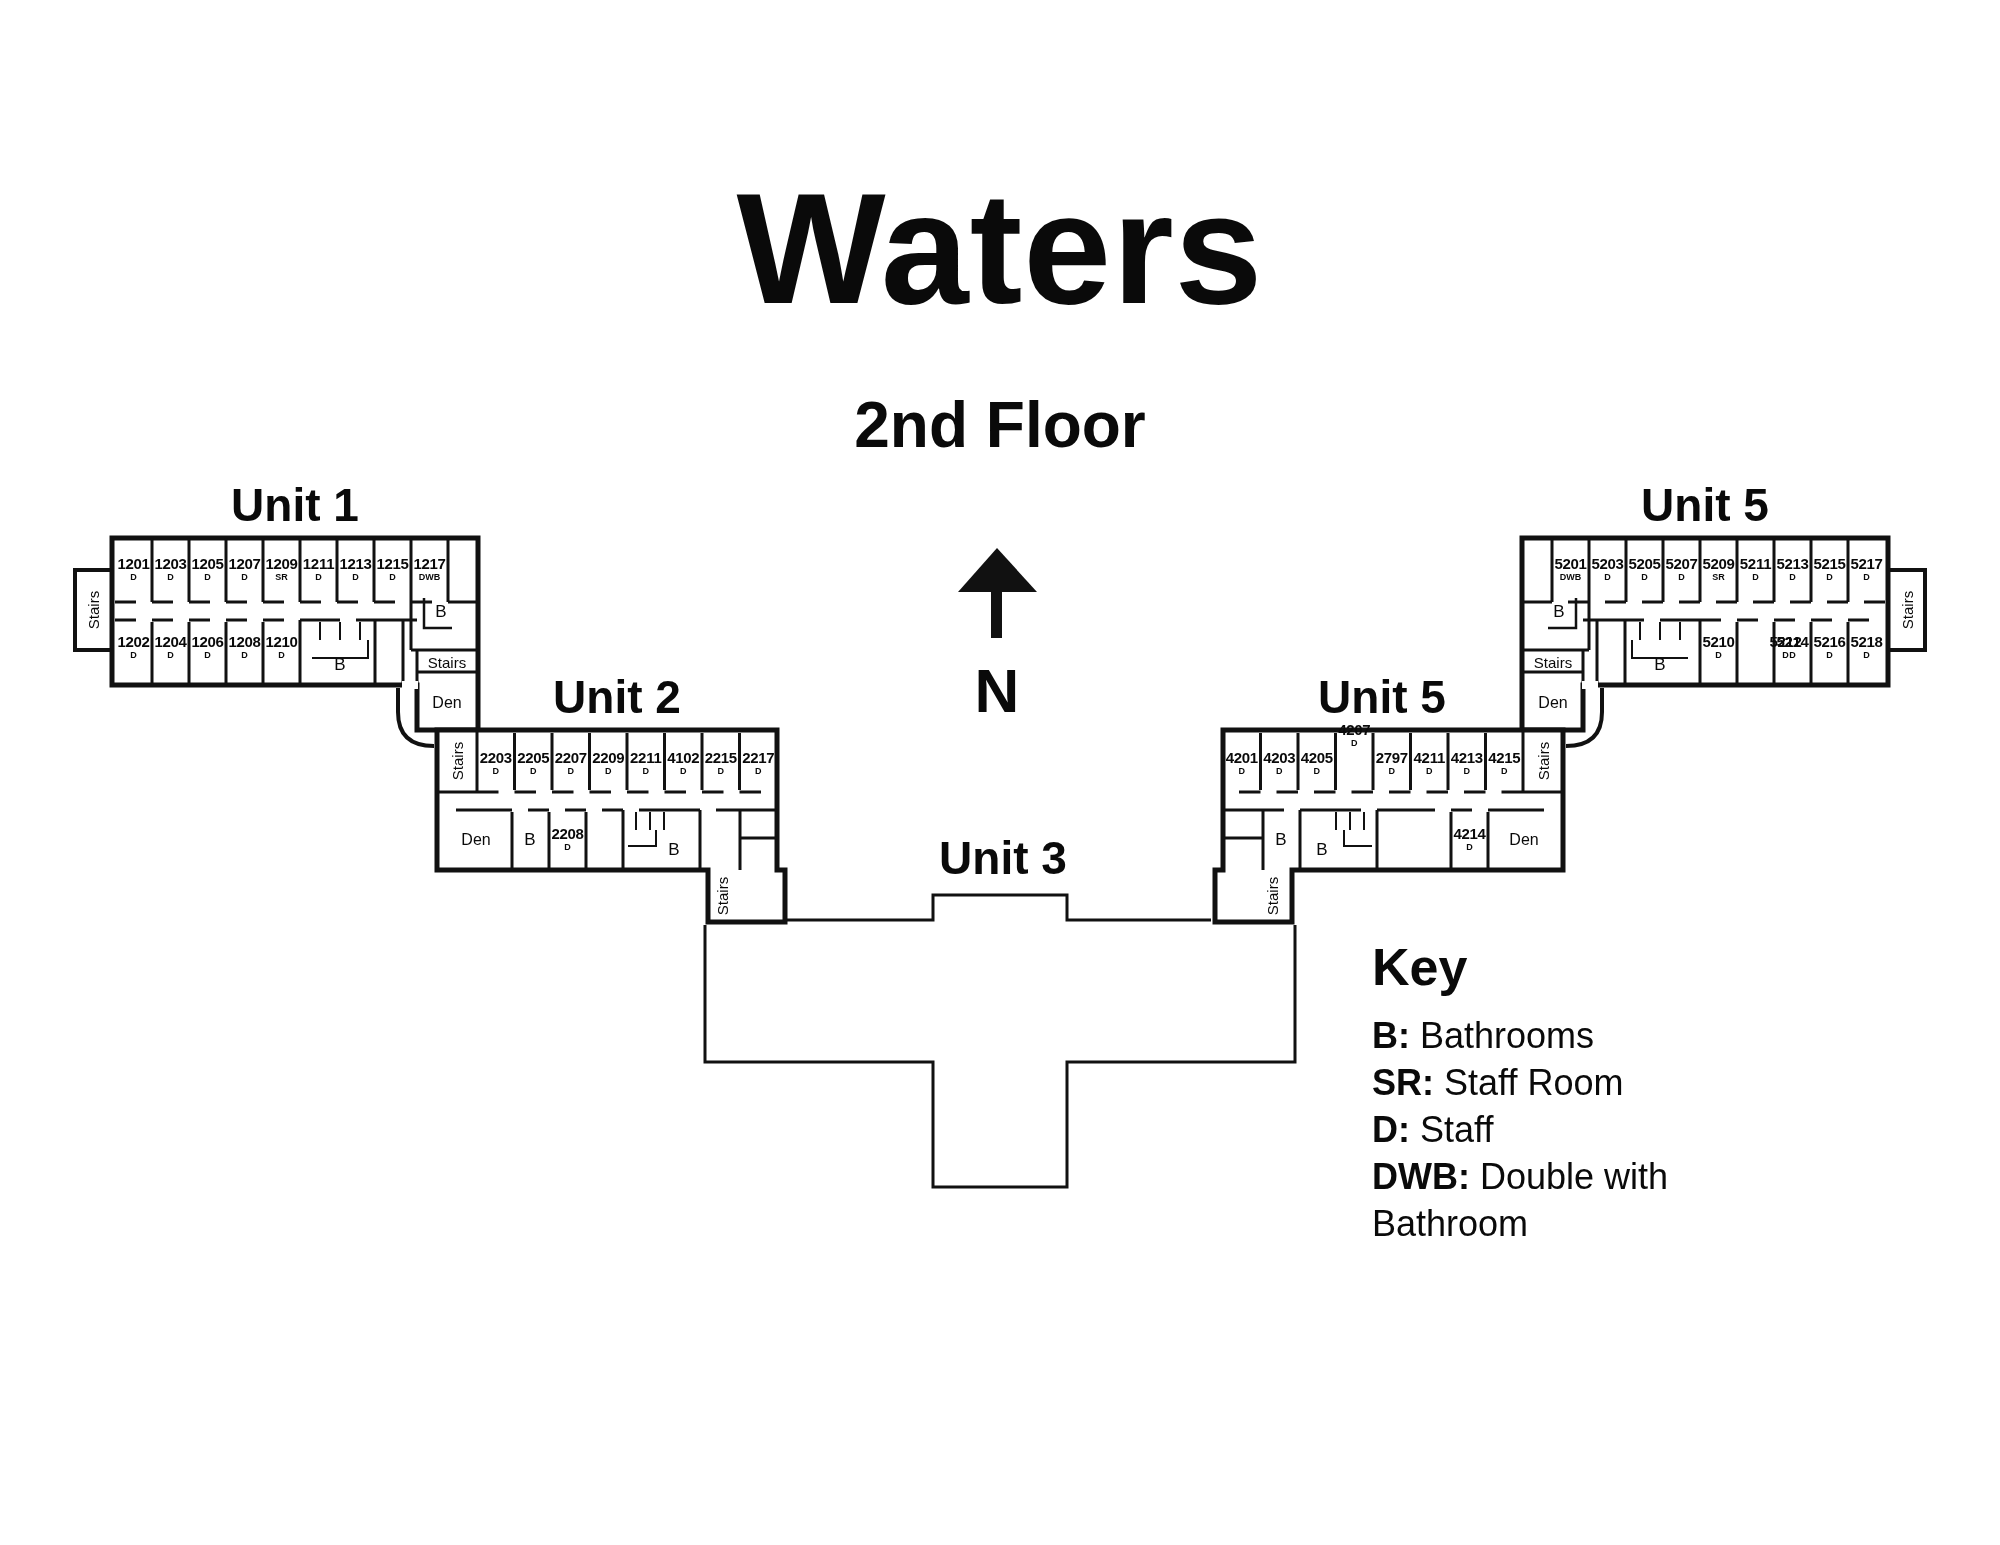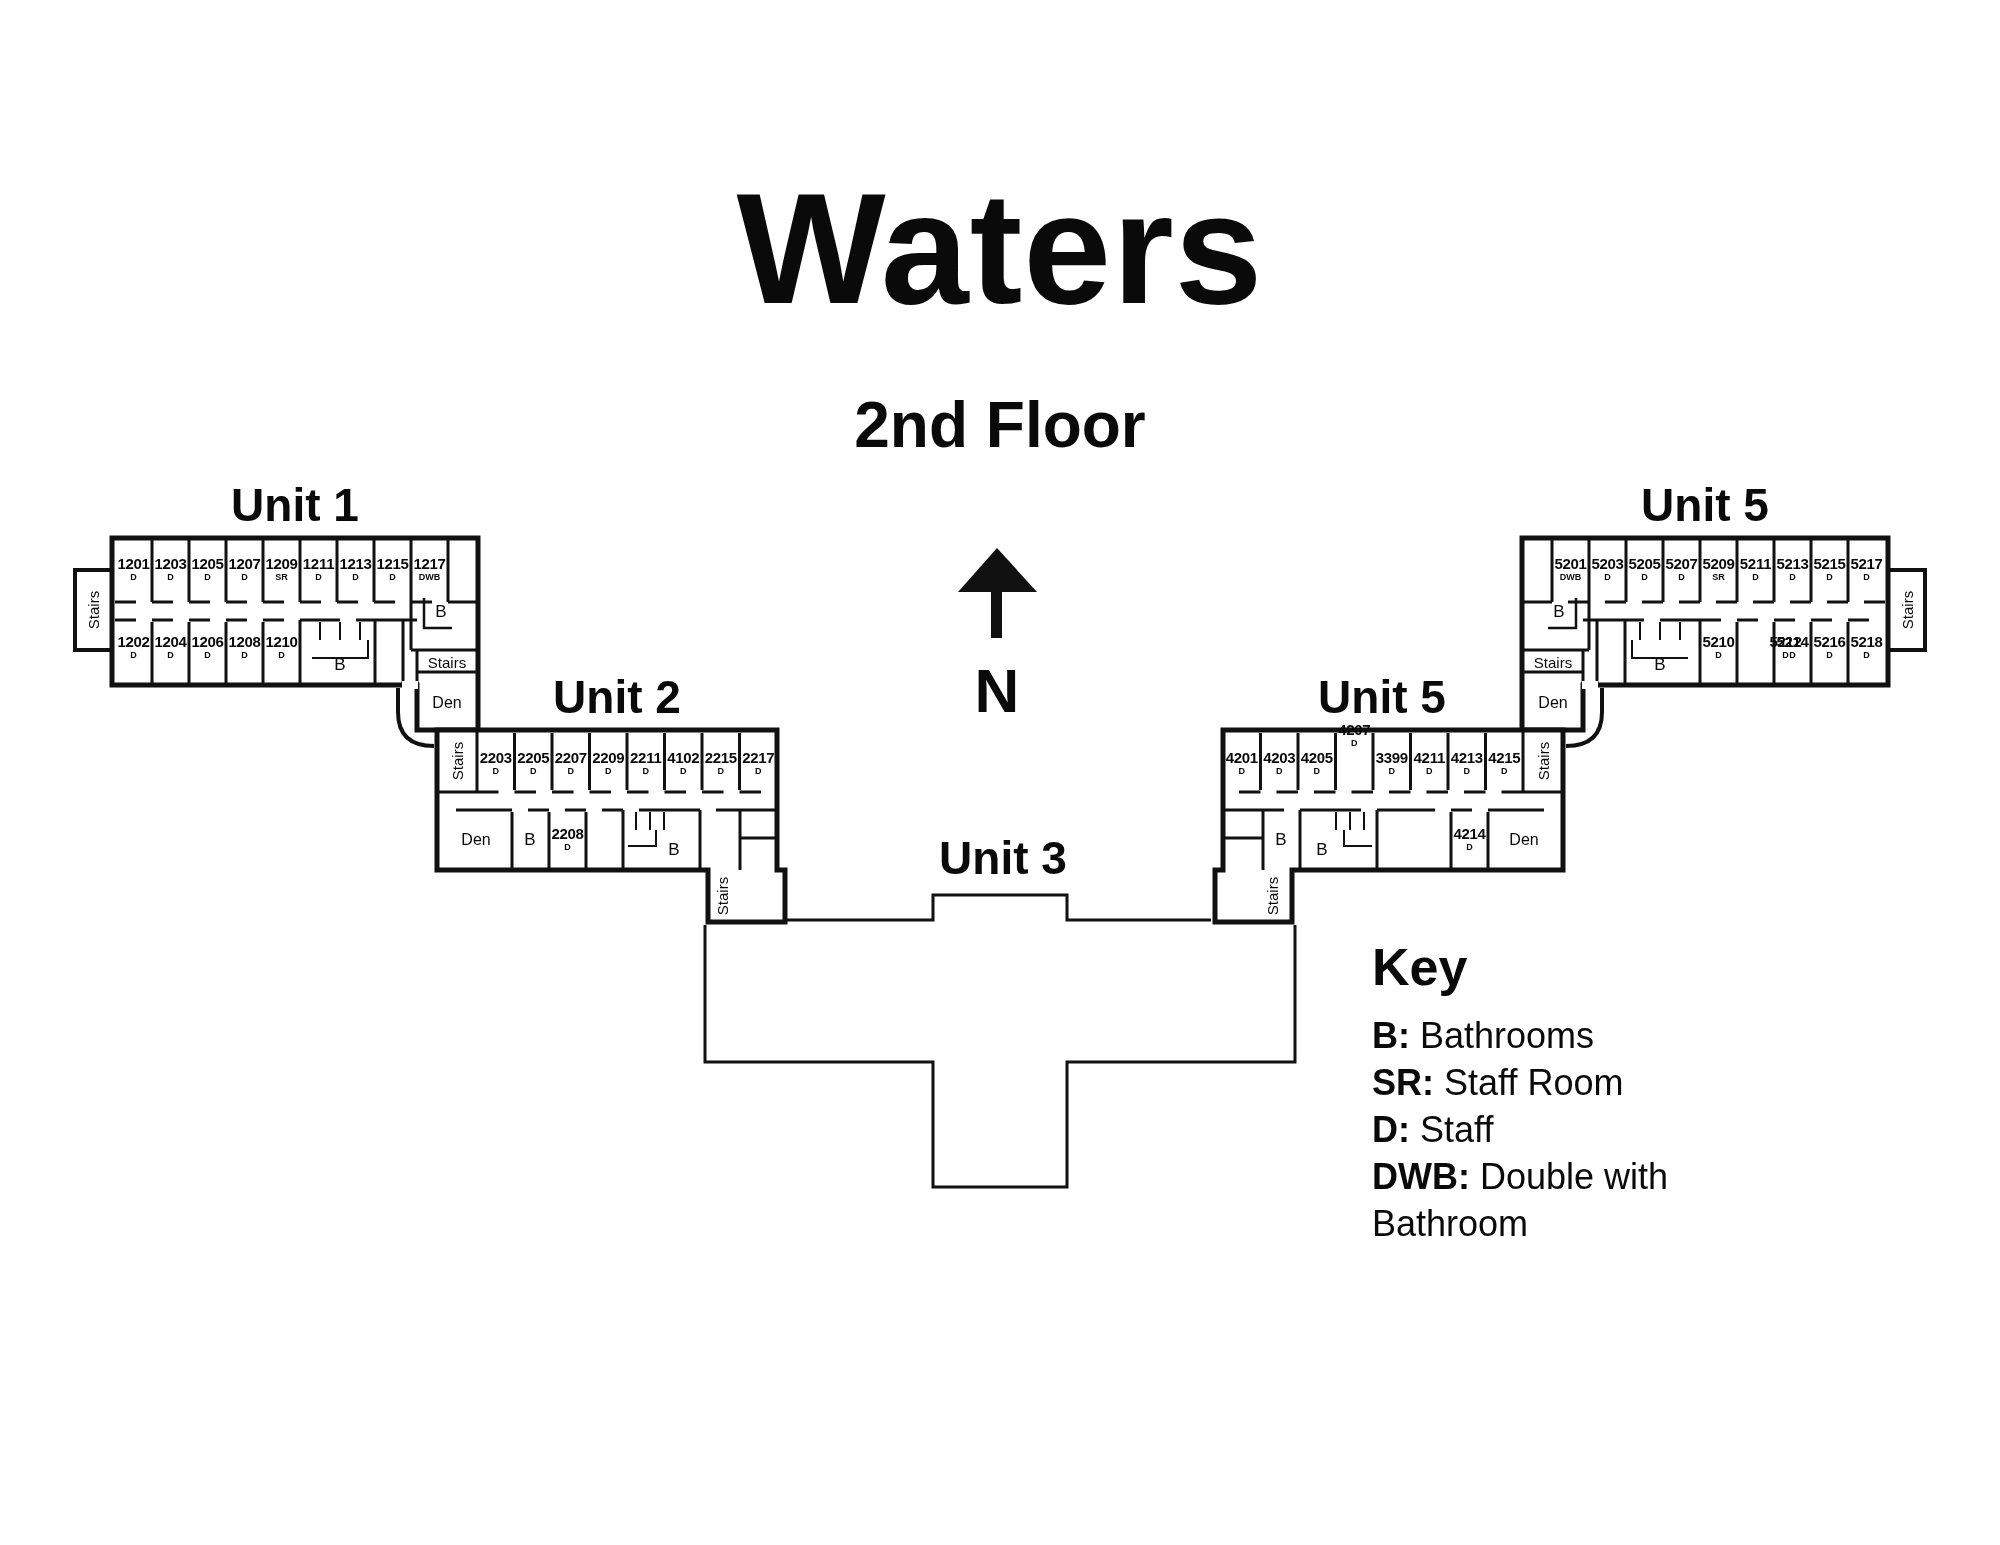--- a/index.html
+++ b/index.html
@@ -256,21 +256,21 @@
   </div>
 <div class="room" style="left: 1298px; top: 750px; width: 37.5px;">
     <span class="num">4205</span>
     <span class="typ">D</span>
   </div>
 <div class="room" style="left: 1335.5px; top: 722px; width: 37.5px;">
     <span class="num">4207</span>
     <span class="typ">D</span>
   </div>
 <div class="room" style="left: 1373px; top: 750px; width: 37.5px;">
-    <span class="num">3399</span>
+    <span class="num">2797</span>
     <span class="typ">D</span>
   </div>
 <div class="room" style="left: 1410.5px; top: 750px; width: 37.5px;">
     <span class="num">4211</span>
     <span class="typ">D</span>
   </div>
 <div class="room" style="left: 1448px; top: 750px; width: 37.5px;">
     <span class="num">4213</span>
     <span class="typ">D</span>
   </div>

